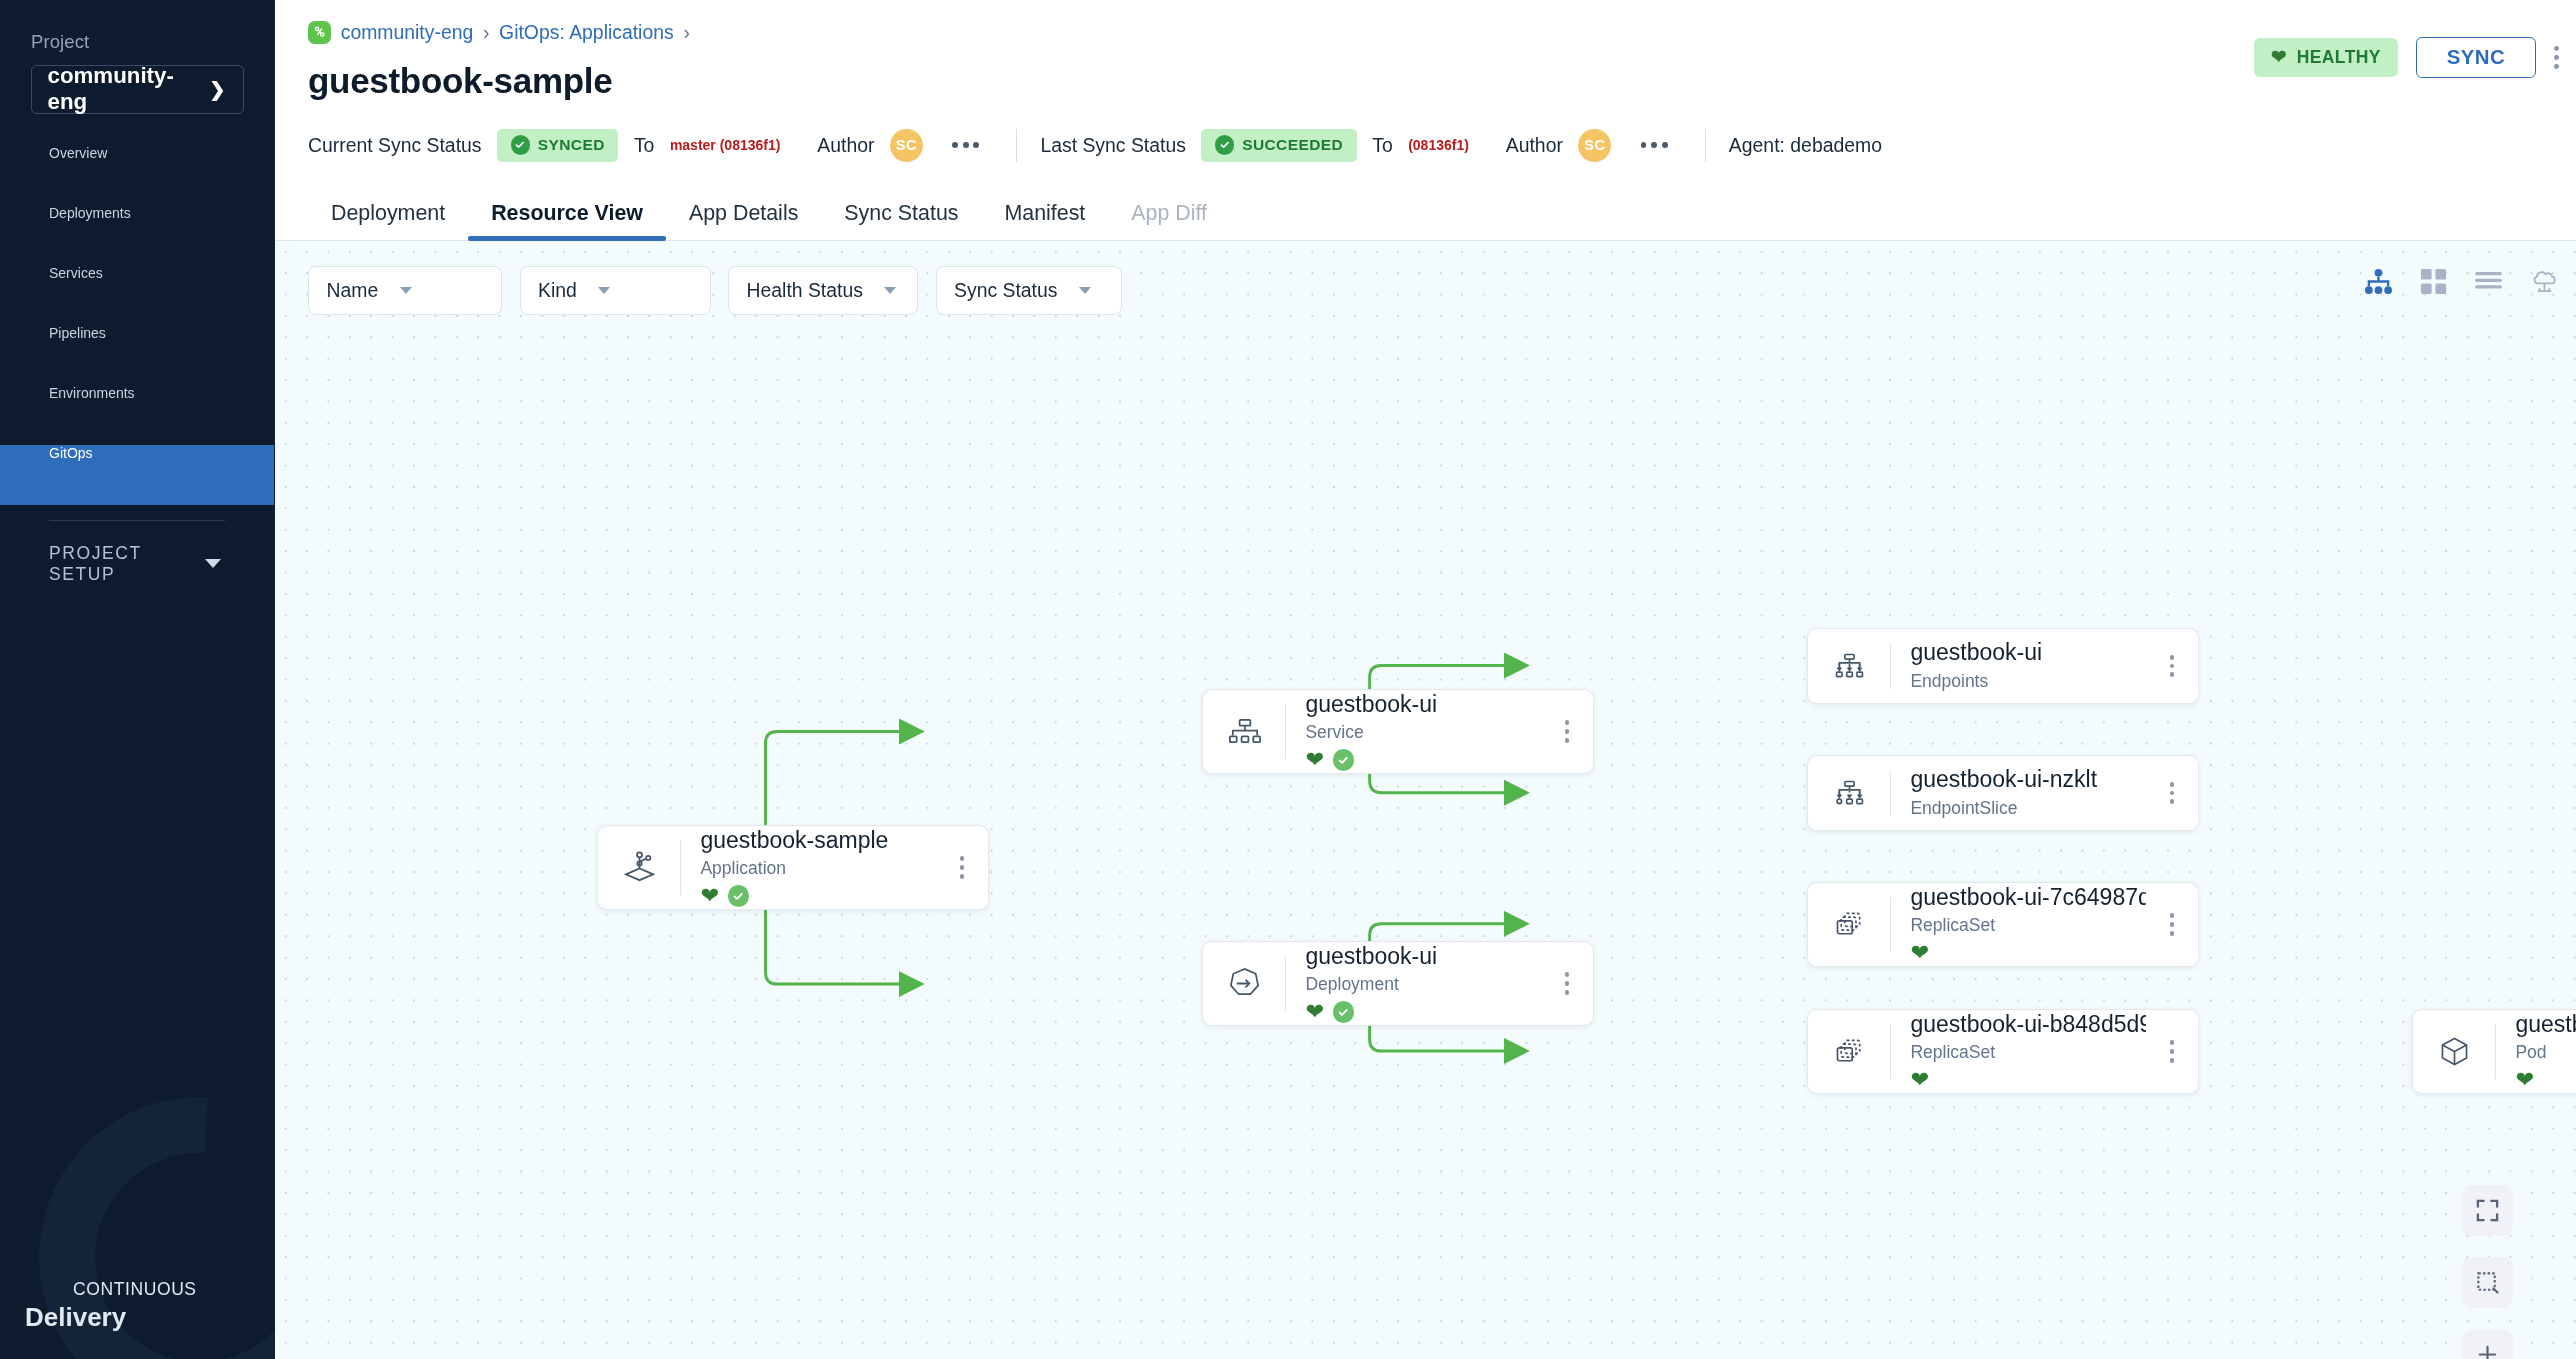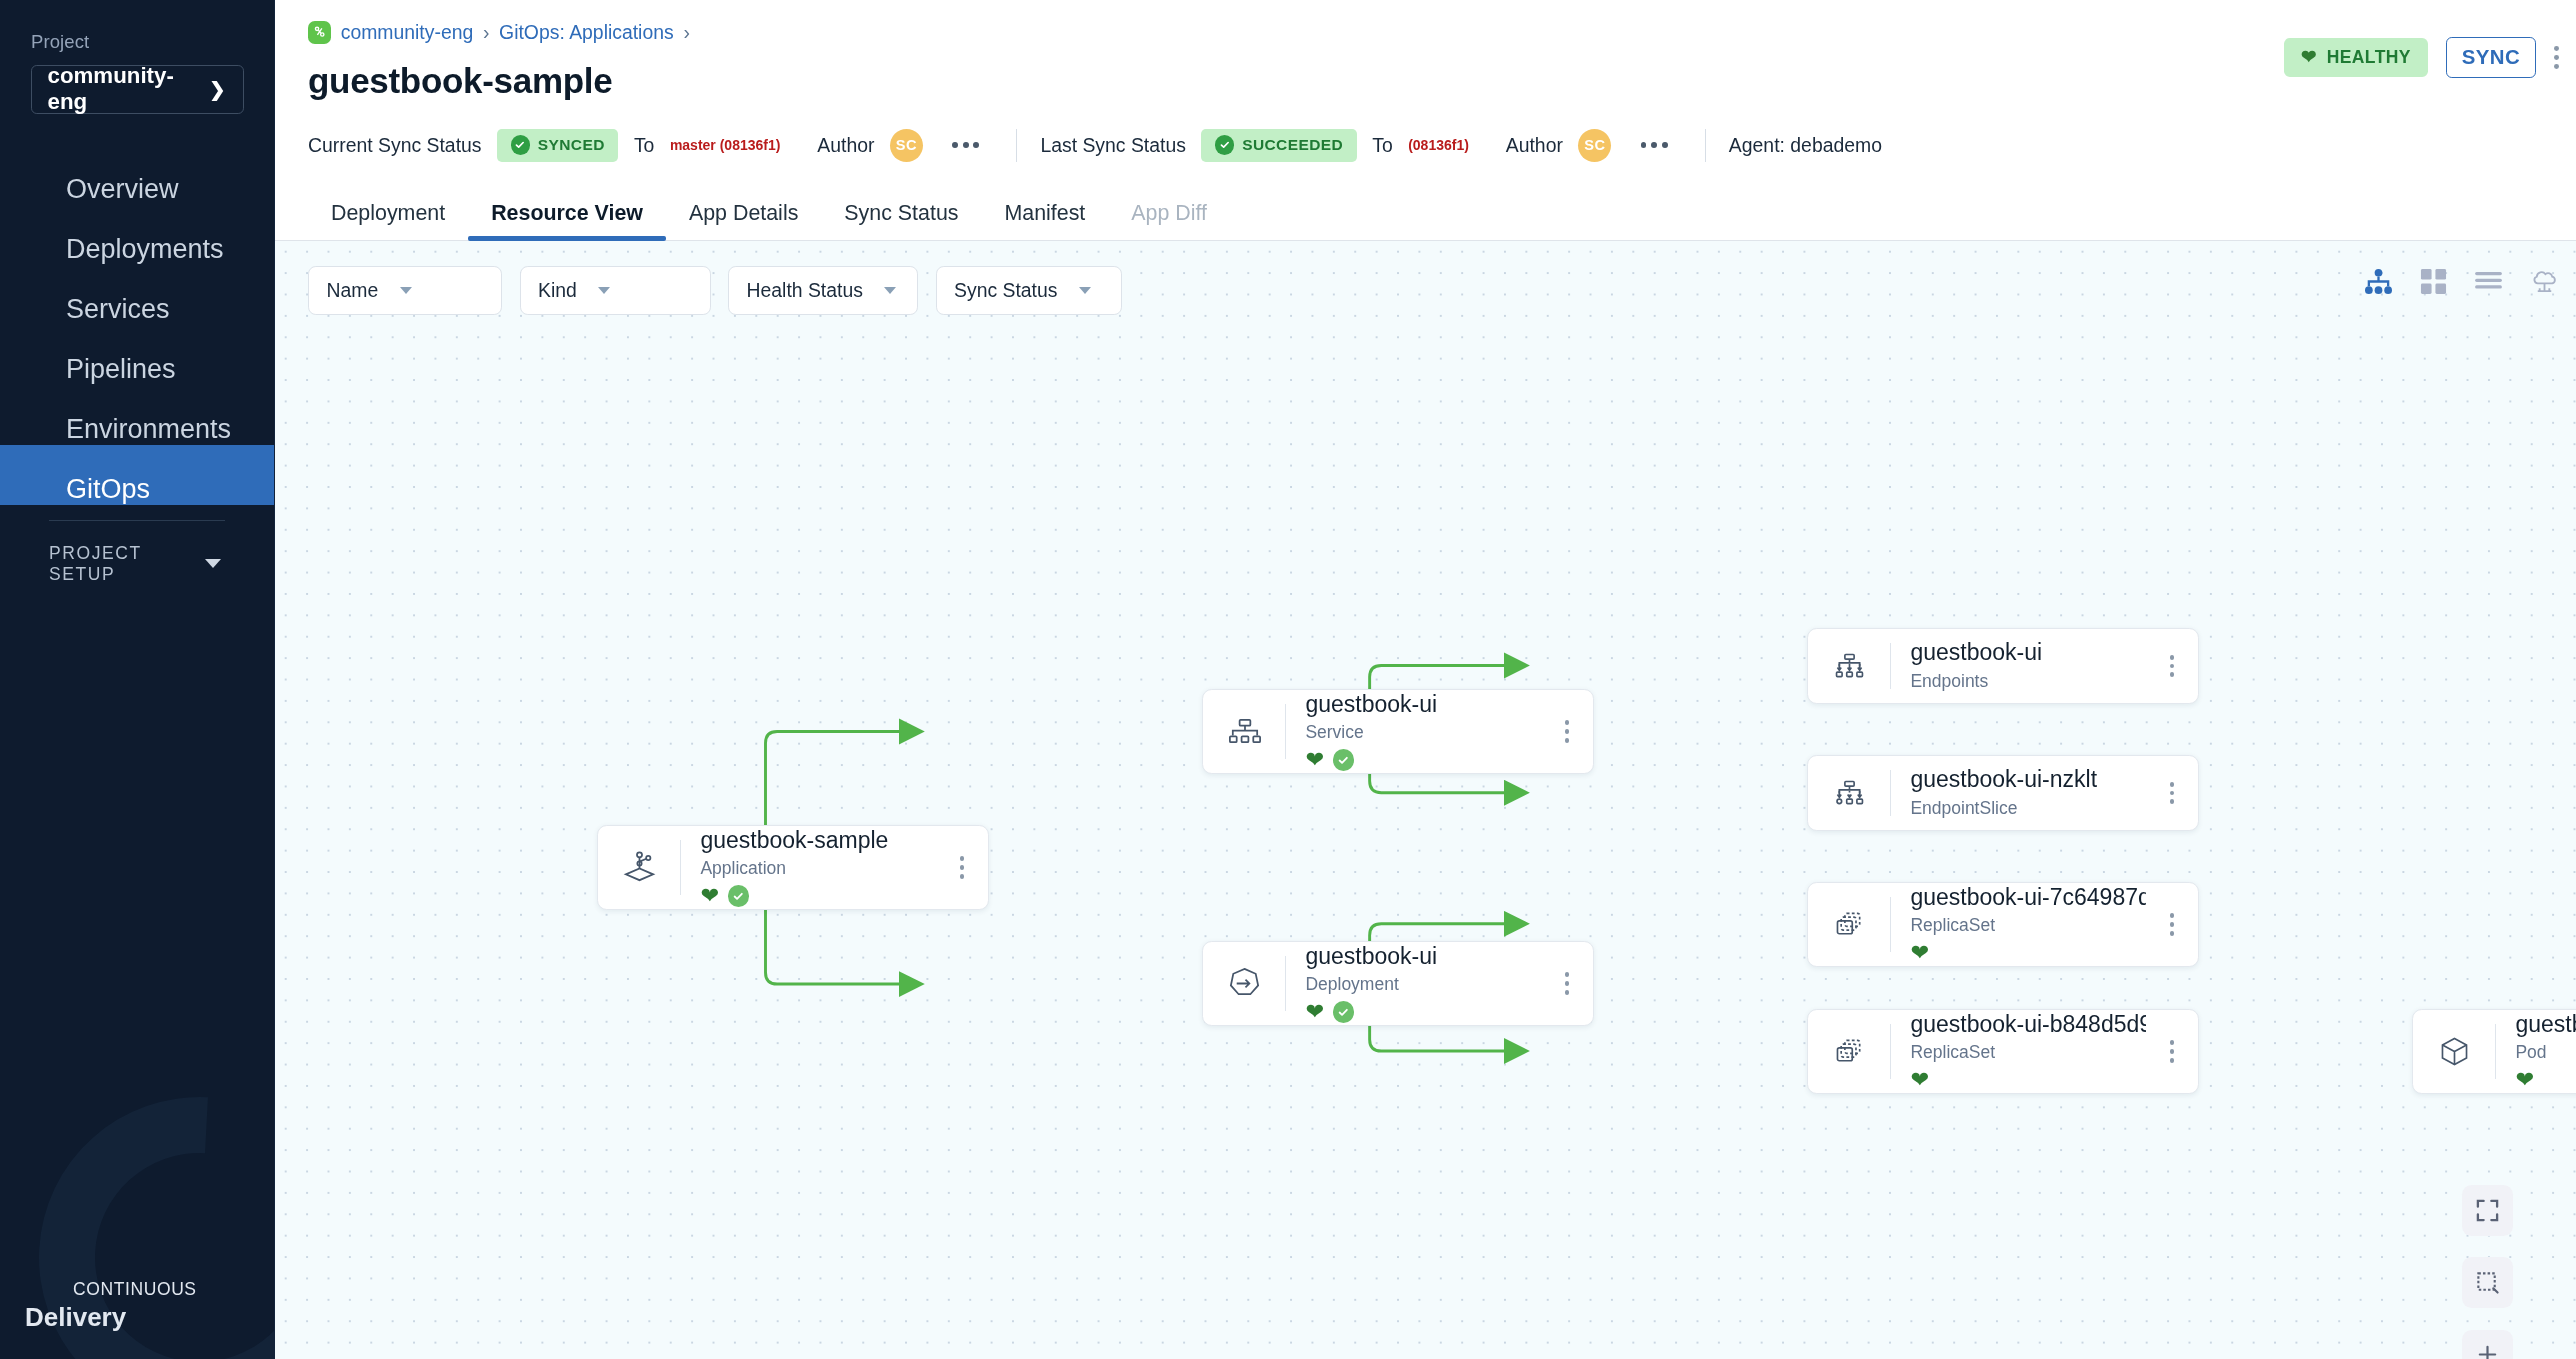--- a/index.html
+++ b/index.html
@@ -33,22 +33,22 @@
   .sb-project-pill {
     margin: 11.7px 0 0 31px; width: 213px; height: 49px;
     border: 1px solid #3d4d62; border-radius: 5.8px;
     display: flex; align-items: center; justify-content: space-between;
     padding: 0 17.5px 0 15.5px;
     color: #ffffff; font-size: 22.3px; font-weight: 700;
   }
   .sb-project-pill .chev { font-size: 19.4px; font-weight: 700; color:#fff; }
   .sb-nav { margin-top: 31px; }
   .sb-item {
-    height: 60px; display: flex; align-items: flex-end;
-    padding-left: 66px; color: #cbd5e1; font-size: 27px;
+    height: 60px; display: flex; align-items: flex-start;
+    padding-left: 49px; color: #cbd5e1; font-size: 14px;
   }
   .sb-item.active { background: #2f6cb9; color: #ffffff; }
   .sb-divider {
     height: 1px; background: #2a3b50; margin: 15.5px 49px 0 49px;
   }
   .sb-setup {
     margin-top: 21.4px; padding-left: 49px; padding-right: 53px;
     display: flex; align-items: center; justify-content: space-between;
     color: #b6c2d1; font-size: 17.5px; letter-spacing: 1.6px; font-weight: 400;
   }
@@ -88,21 +88,21 @@
     position: absolute; right: 17.5px; top: 37px;
     display: flex; align-items: center; gap: 17.5px;
   }
   .badge-healthy {
     background: #c2efc6; color: #1f7a34; border-radius: 5.8px;
     height: 39px; padding: 0 17.5px; display: flex; align-items: center; gap: 9.7px;
     font-size: 17.5px; font-weight: 700; letter-spacing: 0.4px;
   }
   .btn-sync {
     border: 1px solid #2f6cb9; color: #2f6cb9; background: #fff;
-    border-radius: 5.8px; height: 41px; padding: 0 15px;
+    border-radius: 5.8px; height: 41px; padding: 0 30px;
     display: flex; align-items: center; font-size: 20.4px; font-weight: 700; letter-spacing:0.4px;
   }
   .kebab-v { display:flex; flex-direction:column; gap:3.9px; align-items:center; }
   .kebab-v i { width:4.9px; height:4.9px; border-radius:50%; background:#8a98a8; display:block; }
 
   
   .statusbar {
     height: 60px; flex: 0 0 60px;
     display: flex; align-items: center; gap: 15.5px;
     padding-left: 33px; font-size: 19.4px; color: #1b2a3b;

